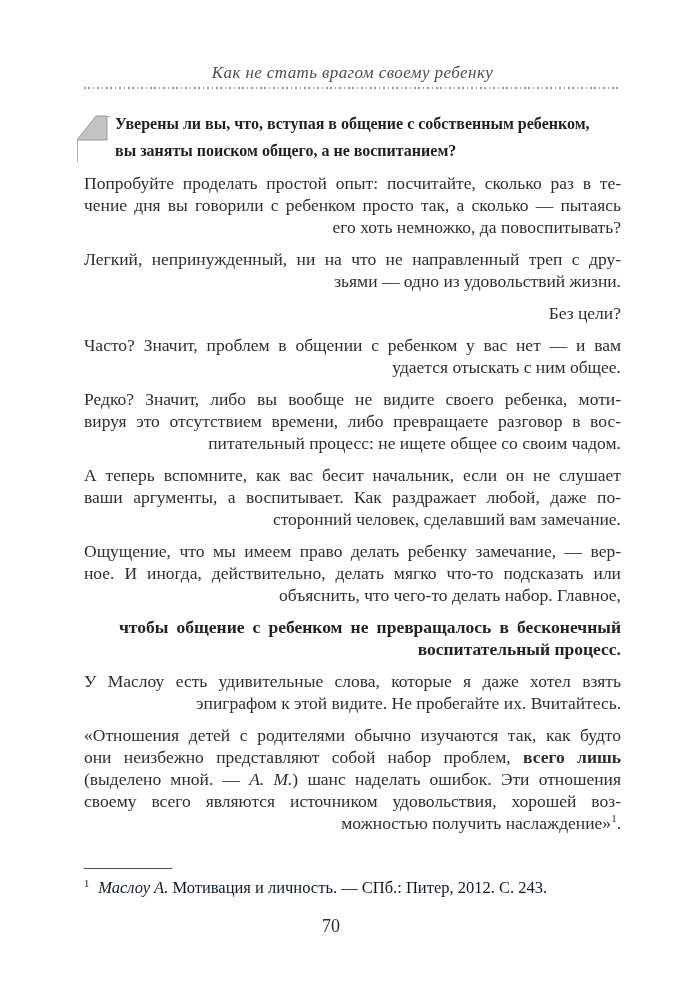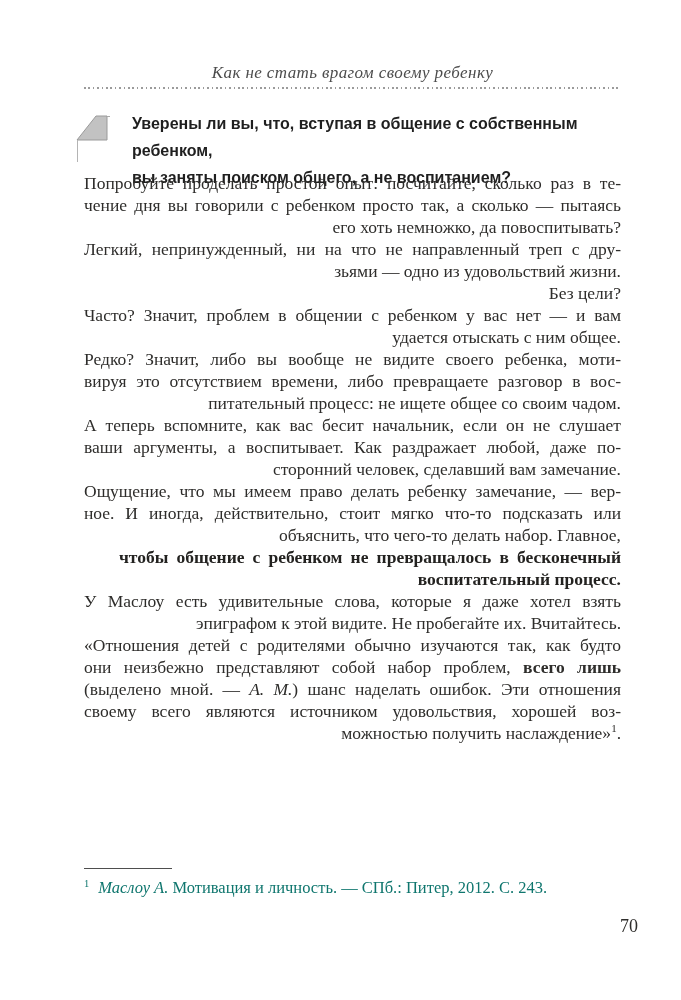--- a/index.html
+++ b/index.html
@@ -16,48 +16,48 @@
     color:#4c4c4c; letter-spacing:0.4px;
   }
   .dotted-rule {
     position:absolute; top:87px; left:84px; width:537px; height:2px;
     background-image:repeating-linear-gradient(90deg,#9b9b9b 0 1.6px, transparent 1.6px 4.4px);
   }
 
   .callout { position:absolute; top:110px; left:76px; width:545px; }
   .callout .corner { position:absolute; left:0; top:2px; }
   .callout-text {
-    margin-left:56px;
-    font-family:Liberation Sans, sans-serif; font-weight:bold;
+    margin-left:39px;
+    font-family:Liberation Serif, serif; font-weight:bold;
     font-size:16px; line-height:27px; color:#1f1f1f;
   }
 
   .bodycopy {
     position:absolute; top:172px; left:84px; width:537px;
     font-size:17.5px; line-height:22px; color:#2e2d2b;
   }
-  .para + .para { }
+  .para + .para { margin-top:10px; }
   .para .line.just { text-align:justify; text-align-last:justify; }
   .para .line { text-align:right; }
   .para.inset { margin-left:35px; font-weight:bold; color:#232220; }
   .para sup { font-size:11px; line-height:0; }
 
   .footnote-rule {
     position:absolute; top:868px; left:84px; width:88px;
     border-top:1.5px solid #4e4e4e; height:0;
   }
   .footnote {
     position:absolute; top:877px; left:84px; width:537px;
-    font-size:16.5px; line-height:21px; color:#0f766e;
+    font-size:16.5px; line-height:21px; color:#0f172a;
   }
   .footnote sup { font-size:10.5px; line-height:0; margin-right:9px; }
 
   .page-number {
-    position:absolute; top:916px; left:8px; width:630px;
-    text-align:right; font-size:18px; color:#2e2d2b;
+    position:absolute; top:916px; left:16px; width:630px;
+    text-align:center; font-size:18px; color:#2e2d2b;
   }
 </style>
 </head>
 <body>
 
 <div class="page">
 
   <div class="running-head">Как не стать врагом своему ребенку</div>
   <div class="dotted-rule"></div>
 
@@ -95,21 +95,21 @@
         <div class="line just">вируя это отсутствием времени, либо превращаете разговор в вос-</div>
         <div class="line">питательный процесс: не ищете общее со своим чадом.</div>
       </div>
       <div class="para">
         <div class="line just">А теперь вспомните, как вас бесит начальник, если он не слушает</div>
         <div class="line just">ваши аргументы, а воспитывает. Как раздражает любой, даже по-</div>
         <div class="line">сторонний человек, сделавший вам замечание.</div>
       </div>
       <div class="para">
         <div class="line just">Ощущение, что мы имеем право делать ребенку замечание, — вер-</div>
-        <div class="line just">ное. И иногда, действительно, стоит мягко что-то подсказать или</div>
+        <div class="line just">ное. И иногда, действительно, делать мягко что-то подсказать или</div>
         <div class="line">объяснить, что чего-то делать набор. Главное,</div>
       </div>
       <div class="para inset">
         <div class="line just">чтобы общение с ребенком не превращалось в бесконечный</div>
         <div class="line">воспитательный процесс.</div>
       </div>
       <div class="para">
         <div class="line just">У Маслоу есть удивительные слова, которые я даже хотел взять</div>
         <div class="line">эпиграфом к этой видите. Не пробегайте их. Вчитайтесь.</div>
       </div>

